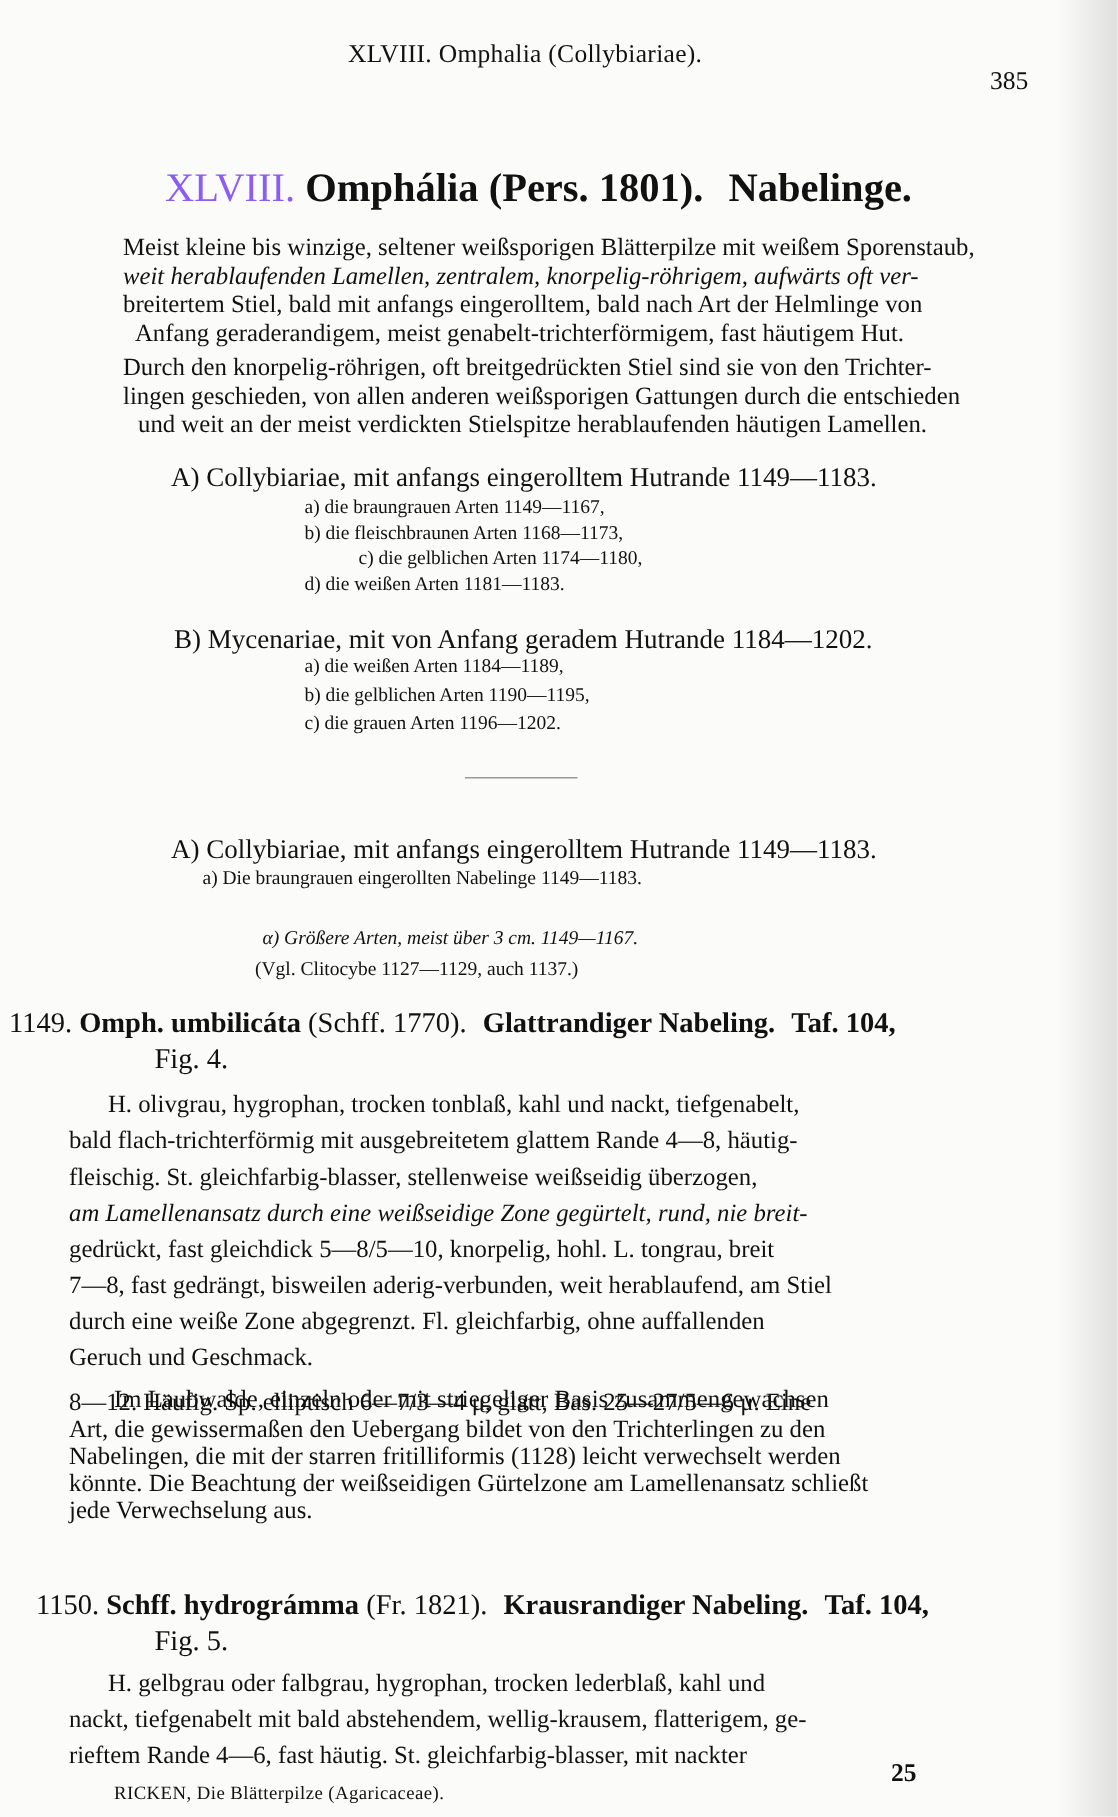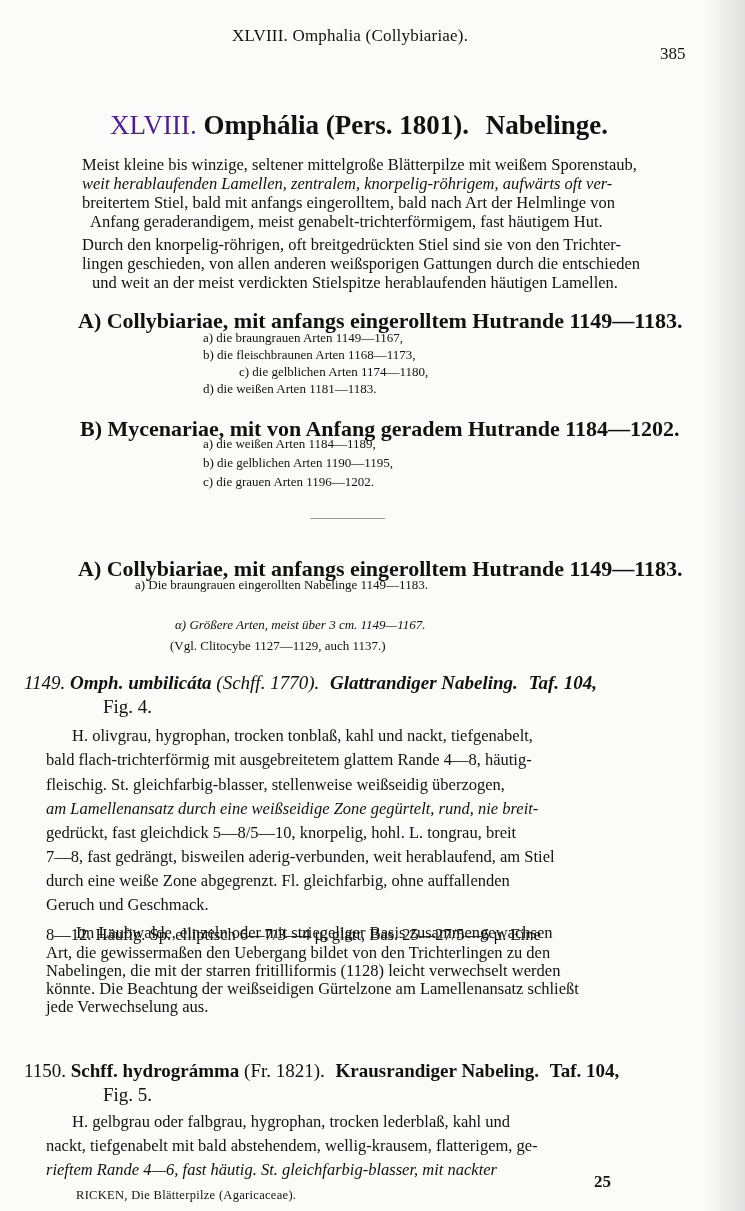--- a/index.html
+++ b/index.html
@@ -11,28 +11,28 @@
     position: relative;
   }
   .edge {
     position: absolute; top: 0; right: 0; width: 40px; height: 1211px;
     background: linear-gradient(to right, rgba(255,255,255,0), rgba(200,200,200,0.55));
   }
   .abs { position: absolute; white-space: nowrap; }
   .runhead { top: 26px; left: 232px; font-size: 17px; letter-spacing: 0.2px; }
   .pagenum { top: 44px; left: 660px; font-size: 17px; }
   .title { top: 110px; left: 110px; font-size: 27px; }
-  .title .rn { color: #4c1d95; font-weight: normal; }
+  .title .rn { color: #8b5cf6; font-weight: normal; }
   .title .b { font-weight: bold; }
   .title .sp { margin-left: 10px; }
   .line { position: absolute; left: 0; white-space: nowrap; font-size: 16.5px; }
   .intro { font-size: 16.5px; }
   i, .it { font-style: italic; }
   b, .bd { font-weight: bold; }
-  .h2 { font-size: 22px; font-weight: bold; }
+  .h2 { font-size: 18px; font-weight: normal; margin-left: 36px; }
   .sub { font-size: 13px; }
   .rule { position: absolute; top: 518px; left: 310px; width: 75px; height: 1px; background: #999; }
   .entry { font-size: 19px; }
   .body19 { font-size: 18.5px; }
   .small { font-size: 16.5px; }
   .foot { font-size: 12.5px; letter-spacing: 0.3px; }
 </style>
 </head>
 <body>
 
@@ -41,21 +41,21 @@
 <div class="abs runhead">XLVIII. Omphalia (Collybiariae).</div>
 <div class="abs pagenum">385</div>
 
 <div class="abs title">
   <span class="rn">XLVIII.</span>
   <span class="b">Omphália (Pers. 1801).</span>
   <span class="b sp">Nabelinge.</span>
 </div>
 
 <div class="abs intro" style="top:155px; left:82px; width:630px;">
-  <div class="line" style="top:0px;">Meist kleine bis winzige, seltener mittelgroße Blätterpilze mit weißem Sporenstaub,</div>
+  <div class="line" style="top:0px;">Meist kleine bis winzige, seltener weißsporigen Blätterpilze mit weißem Sporenstaub,</div>
   <div class="line it" style="top:19px;">weit herablaufenden Lamellen, zentralem, knorpelig-röhrigem, aufwärts oft ver-</div>
   <div class="line" style="top:38px;">breitertem Stiel, bald mit anfangs eingerolltem, bald nach Art der Helmlinge von</div>
   <div class="line" style="top:57px; left:8px;text-align:center;">Anfang geraderandigem, meist genabelt-trichterförmigem, fast häutigem Hut.</div>
   <div class="line" style="top:80px;">Durch den knorpelig-röhrigen, oft breitgedrückten Stiel sind sie von den Trichter-</div>
   <div class="line" style="top:99px;">lingen geschieden, von allen anderen weißsporigen Gattungen durch die entschieden</div>
   <div class="line" style="top:118px; left:10px;">und weit an der meist verdickten Stielspitze herablaufenden häutigen Lamellen.</div>
 </div>
 
 <div class="abs h2" style="top:308px; left:78px;">A) Collybiariae, mit anfangs eingerolltem Hutrande 1149—1183.</div>
 <div class="abs sub" style="top:330px; left:203px;">a) die braungrauen Arten 1149—1167,</div>
@@ -68,21 +68,21 @@
 <div class="abs sub" style="top:455px; left:203px;">b) die gelblichen Arten 1190—1195,</div>
 <div class="abs sub" style="top:474px; left:203px;">c) die grauen Arten 1196—1202.</div>
 
 <div class="rule"></div>
 
 <div class="abs h2" style="top:556px; left:78px;">A) Collybiariae, mit anfangs eingerolltem Hutrande 1149—1183.</div>
 <div class="abs sub" style="top:577px; left:135px;">a) Die braungrauen eingerollten Nabelinge 1149—1183.</div>
 <div class="abs sub it" style="top:617px; left:175px;">α) Größere Arten, meist über 3 cm.  1149—1167.</div>
 <div class="abs sub" style="top:638px; left:170px;">(Vgl. Clitocybe 1127—1129, auch 1137.)</div>
 
-<div class="abs entry" style="top:672px; left:24px;font-style:italic;">
+<div class="abs entry" style="top:672px; left:6px;">
   <span>1149.</span>
   <span class="bd">Omph. umbilicáta</span>
   <span>(Schff. 1770).</span>
   <span class="bd" style="margin-left:6px;">Glattrandiger Nabeling.</span>
   <span class="bd" style="margin-left:6px;">Taf. 104,</span>
 </div>
 <div class="abs entry" style="top:696px; left:103px;">Fig. 4.</div>
 
 <div class="abs body19" style="top:726px; left:46px;">
   <div class="line" style="top:0; left:26px;">H. olivgrau, hygrophan, trocken tonblaß, kahl und nackt, tiefgenabelt,</div>
@@ -109,17 +109,17 @@
   <span class="bd">Schff. hydrográmma</span>
   <span>(Fr. 1821).</span>
   <span class="bd" style="margin-left:6px;">Krausrandiger Nabeling.</span>
   <span class="bd" style="margin-left:6px;">Taf. 104,</span>
 </div>
 <div class="abs entry" style="top:1084px; left:103px;">Fig. 5.</div>
 
 <div class="abs body19" style="top:1112px; left:46px;">
   <div class="line" style="top:0; left:26px;">H. gelbgrau oder falbgrau, hygrophan, trocken lederblaß, kahl und</div>
   <div class="line" style="top:24px;">nackt, tiefgenabelt mit bald abstehendem, wellig-krausem, flatterigem, ge-</div>
-  <div class="line" style="top:48px;font-style:italic;">rieftem Rande 4—6, fast häutig.  St. gleichfarbig-blasser, mit nackter</div>
+  <div class="line" style="top:48px;">rieftem Rande 4—6, fast häutig.  St. gleichfarbig-blasser, mit nackter</div>
 </div>
 
 <div class="abs foot" style="top:1188px; left:76px;">RICKEN, Die Blätterpilze (Agaricaceae).</div>
 <div class="abs" style="top:1172px; left:594px; font-size:17px; font-weight:bold;">25</div>
 
 </body></html>

